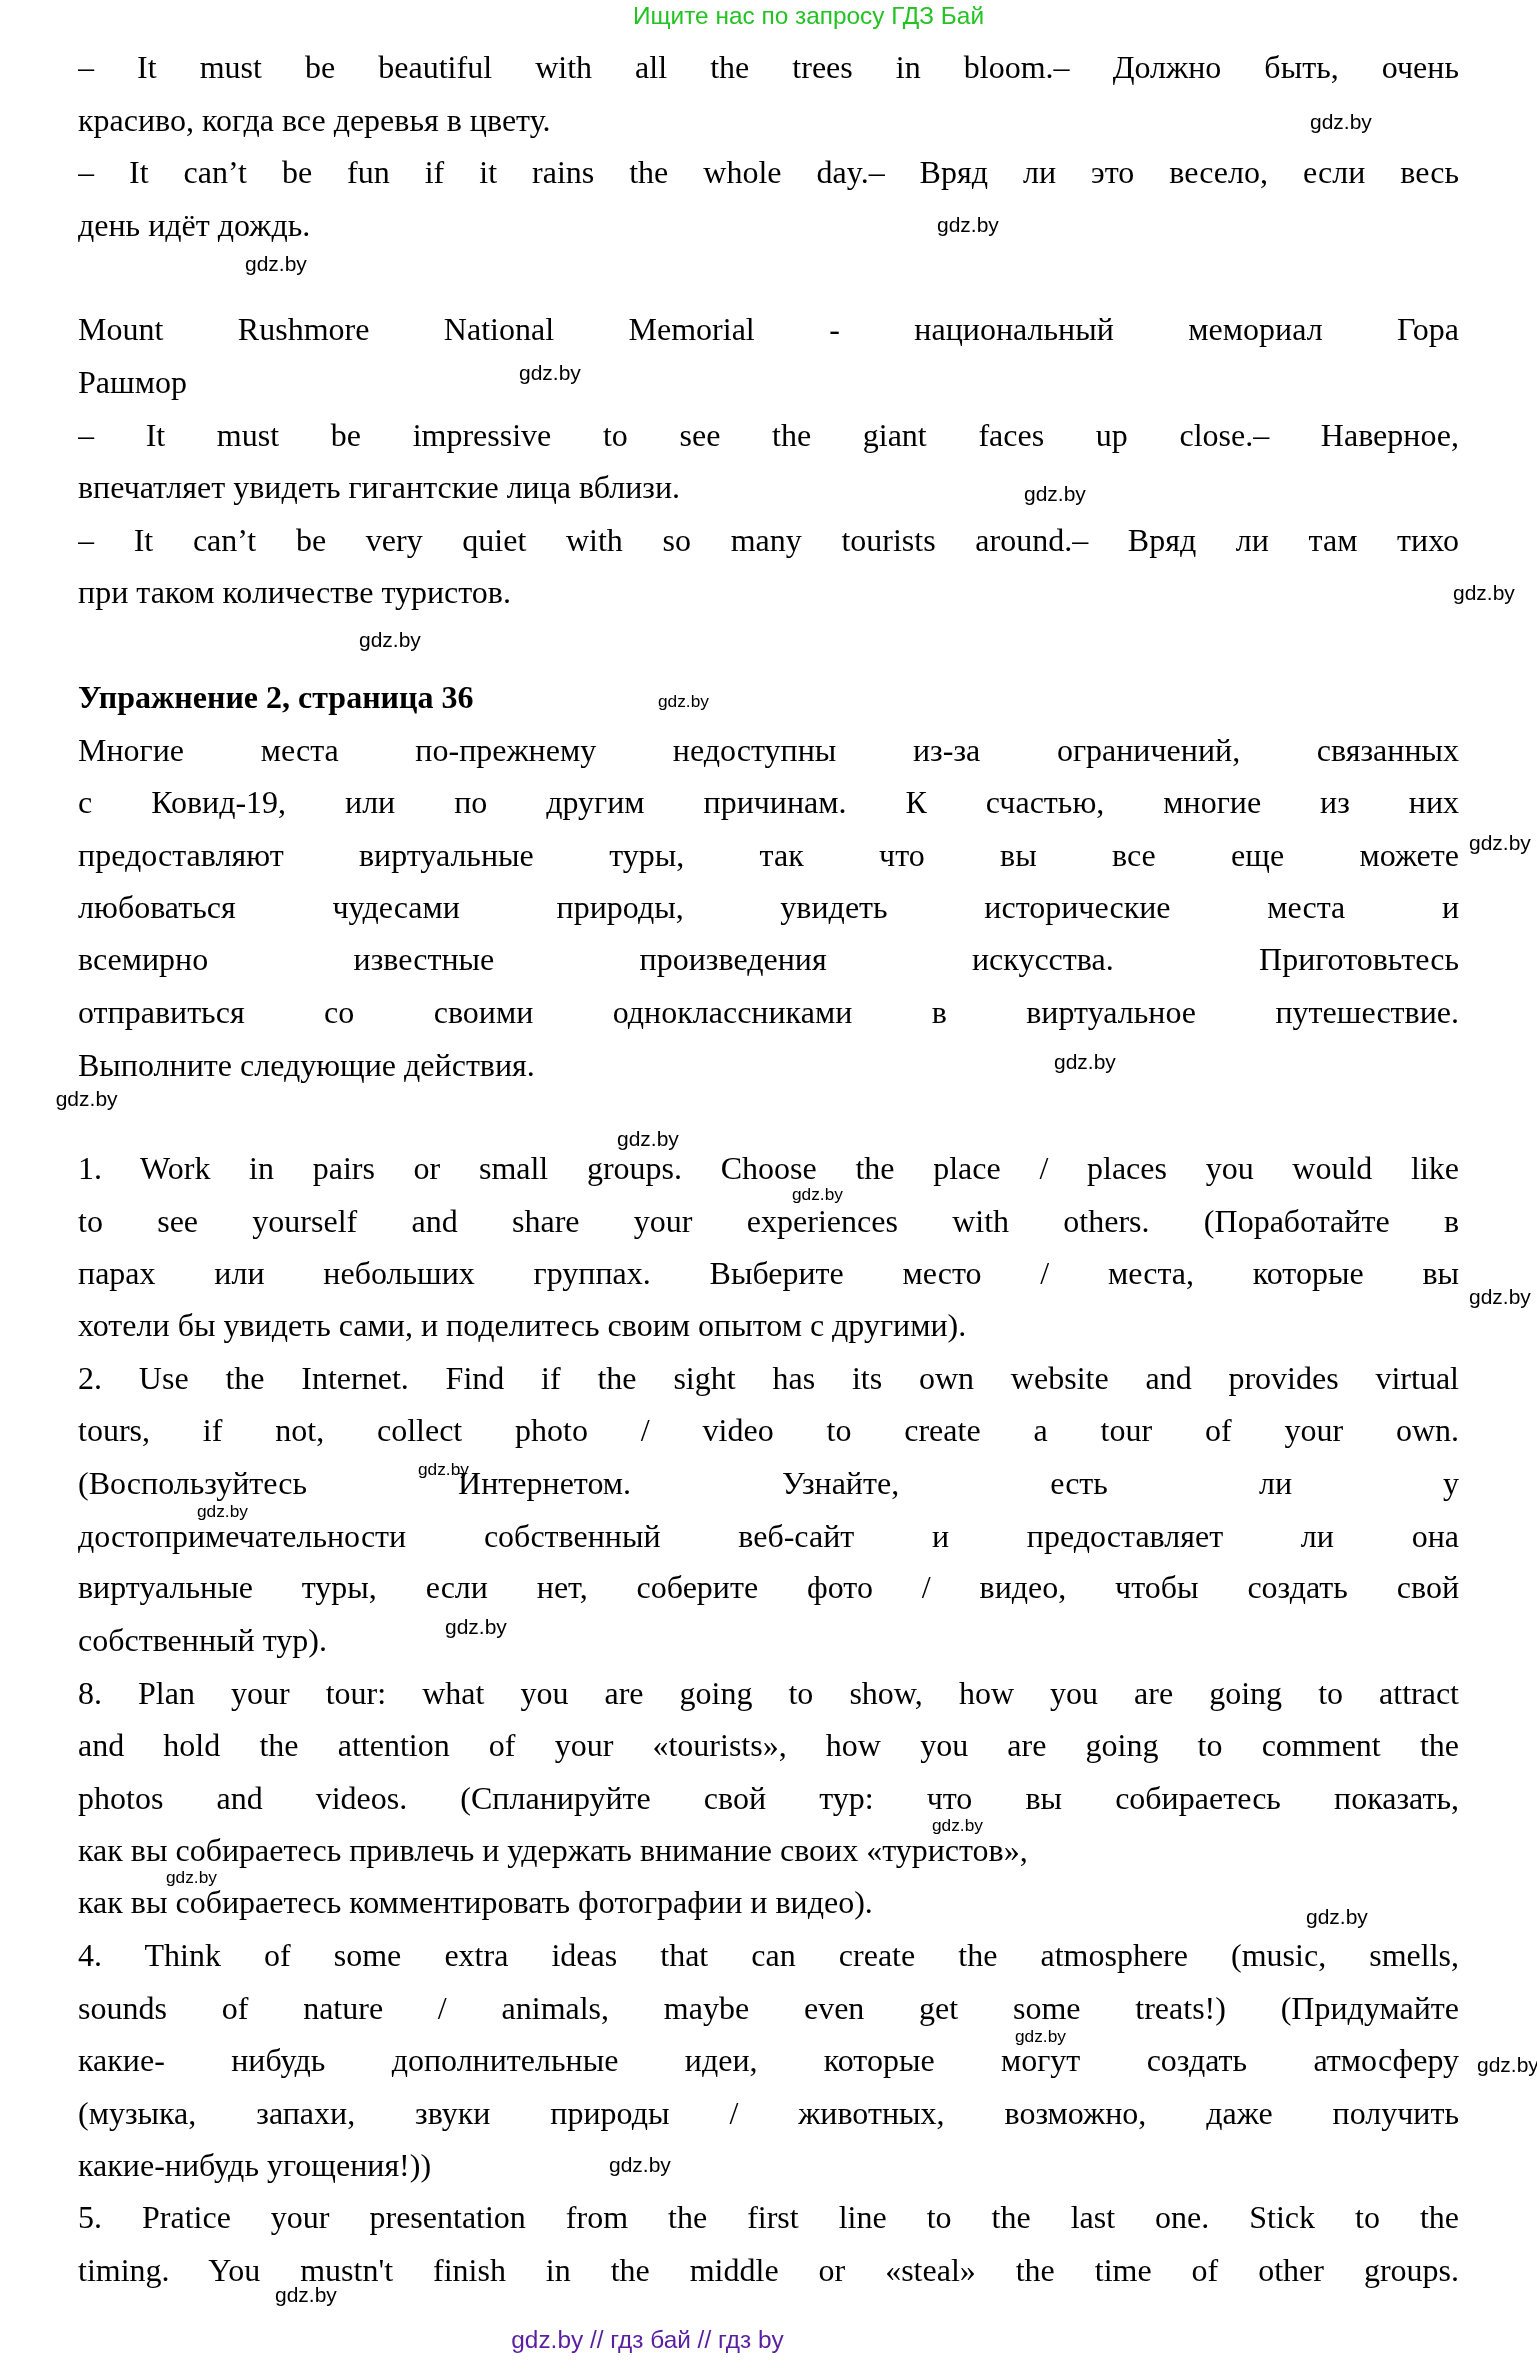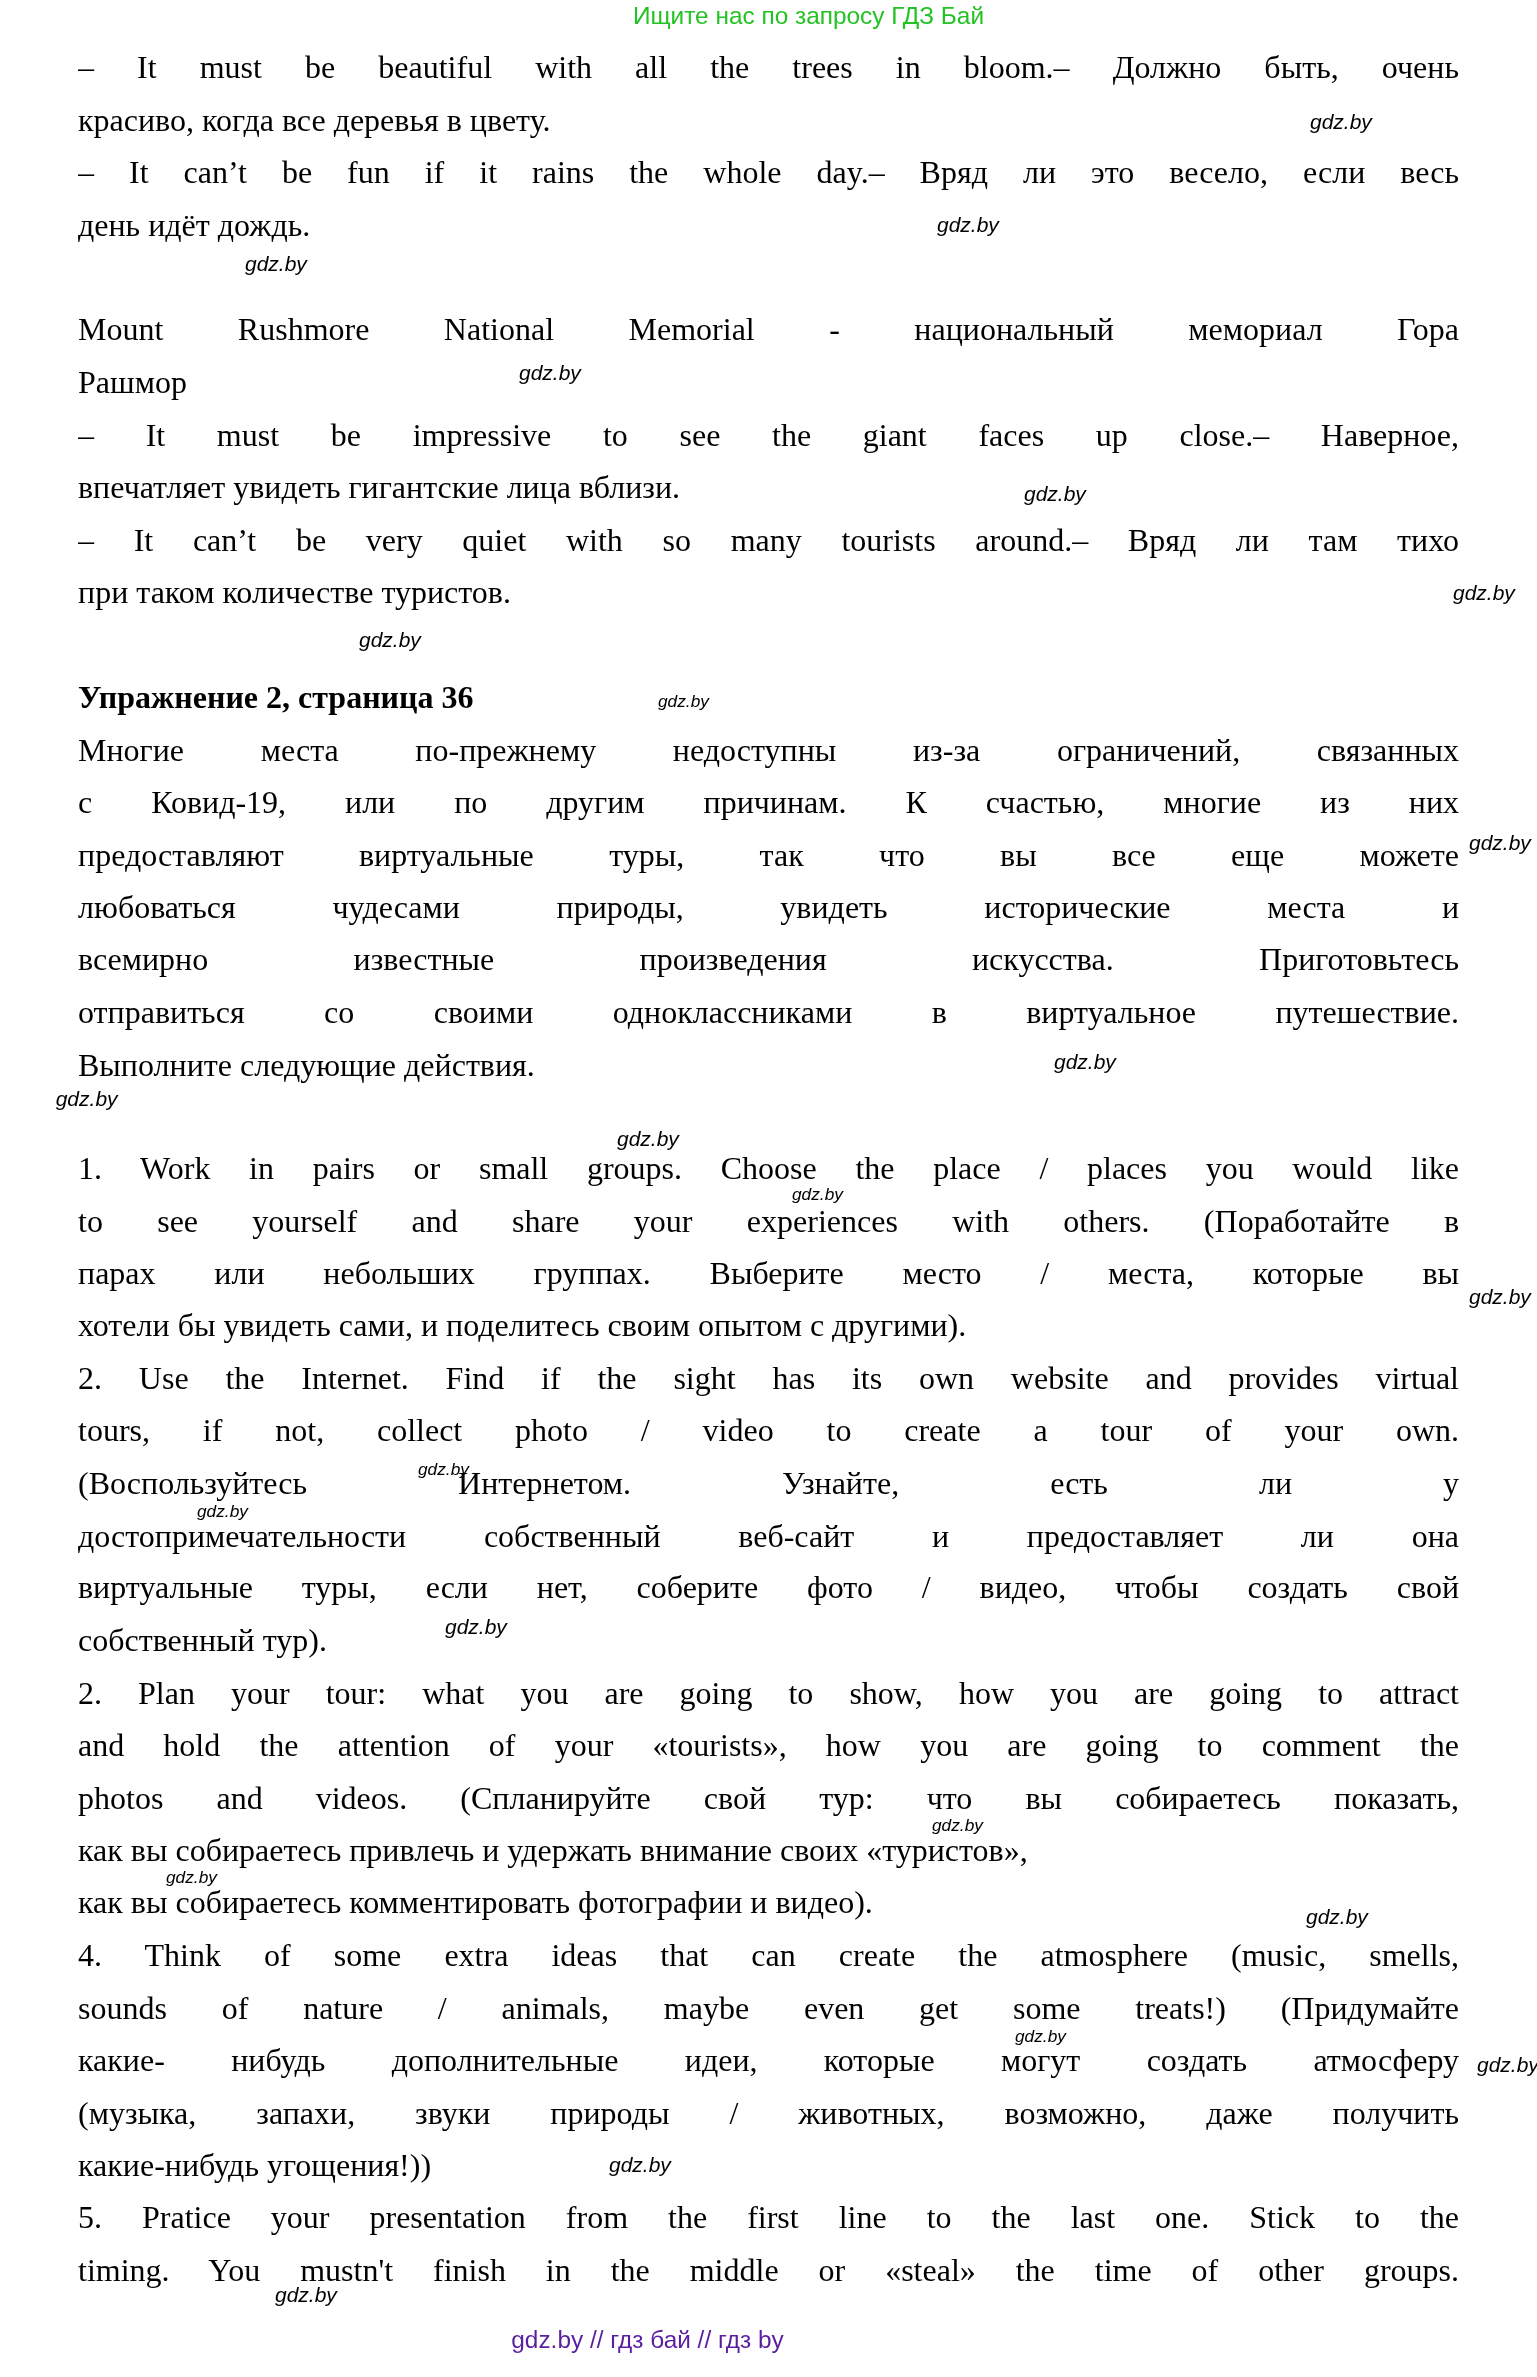--- a/index.html
+++ b/index.html
@@ -7,21 +7,21 @@
   .page { position:absolute; left:0; top:0; width:1537px; height:2377px;margin-left:40px; }
   .banner-top { position:absolute; top:0; left:0; width:1537px; text-align:center;
     font-family:"Liberation Sans", sans-serif; font-size:24.4px; color:#22c322; line-height:31.5px; }
   .banner-bottom { position:absolute; top:2324px; left:0; width:1215px; text-align:center;
     font-family:"Liberation Sans", sans-serif; font-size:24.4px; color:#5a1fa0; line-height:31.5px; }
   .line { position:absolute; left:38px; width:1381px;
     font-family:"Liberation Serif", serif; font-size:32px; color:#000; line-height:49px;
     white-space:nowrap; }
   .line.justify { text-align:justify; text-align-last:justify; white-space:normal; height:49px; overflow:hidden; }
   .heading { font-weight:bold; }
-  .wm { position:absolute; font-family:"Liberation Sans", sans-serif; font-size:21px; color:#000; line-height:23.6px; white-space:nowrap;font-style:italic; }
+  .wm { position:absolute; font-family:"Liberation Sans", sans-serif; font-size:21px; color:#000; line-height:23.6px; white-space:nowrap; }
   .wm.sm { font-size:17.3px; }
 </style>
 </head>
 <body>
 
 <div class="page">
 
   <div class="banner-top">Ищите нас по запросу ГДЗ Бай</div>
 
   <div class="line justify" style="top:43px">– It must be beautiful with all the trees in bloom.– Должно быть, очень</div>
@@ -51,21 +51,21 @@
   <div class="line justify" style="top:1249px">парах или небольших группах. Выберите место / места, которые вы</div>
   <div class="line" style="top:1301px">хотели бы увидеть сами, и поделитесь своим опытом с другими).</div>
 
   <div class="line justify" style="top:1354px">2. Use the Internet. Find if the sight has its own website and provides virtual</div>
   <div class="line justify" style="top:1406px">tours, if not, collect photo / video to create a tour of your own.</div>
   <div class="line justify" style="top:1459px">(Воспользуйтесь Интернетом. Узнайте, есть ли у</div>
   <div class="line justify" style="top:1512px">достопримечательности собственный веб-сайт и предоставляет ли она</div>
   <div class="line justify" style="top:1563px">виртуальные туры, если нет, соберите фото / видео, чтобы создать свой</div>
   <div class="line" style="top:1616px">собственный тур).</div>
 
-  <div class="line justify" style="top:1669px">2. Plan your tour: what you are going to show, how you are going to attract</div>
+  <div class="line justify" style="top:1669px">8. Plan your tour: what you are going to show, how you are going to attract</div>
   <div class="line justify" style="top:1721px">and hold the attention of your «tourists», how you are going to comment the</div>
   <div class="line justify" style="top:1774px">photos and videos. (Спланируйте свой тур: что вы собираетесь показать,</div>
   <div class="line" style="top:1826px">как вы собираетесь привлечь и удержать внимание своих «туристов»,</div>
   <div class="line" style="top:1878px">как вы собираетесь комментировать фотографии и видео).</div>
 
   <div class="line justify" style="top:1931px">4. Think of some extra ideas that can create the atmosphere (music, smells,</div>
   <div class="line justify" style="top:1984px">sounds of nature / animals, maybe even get some treats!) (Придумайте</div>
   <div class="line justify" style="top:2036px">какие- нибудь дополнительные идеи, которые могут создать атмосферу</div>
   <div class="line justify" style="top:2089px">(музыка, запахи, звуки природы / животных, возможно, даже получить</div>
   <div class="line" style="top:2141px">какие-нибудь угощения!))</div>

